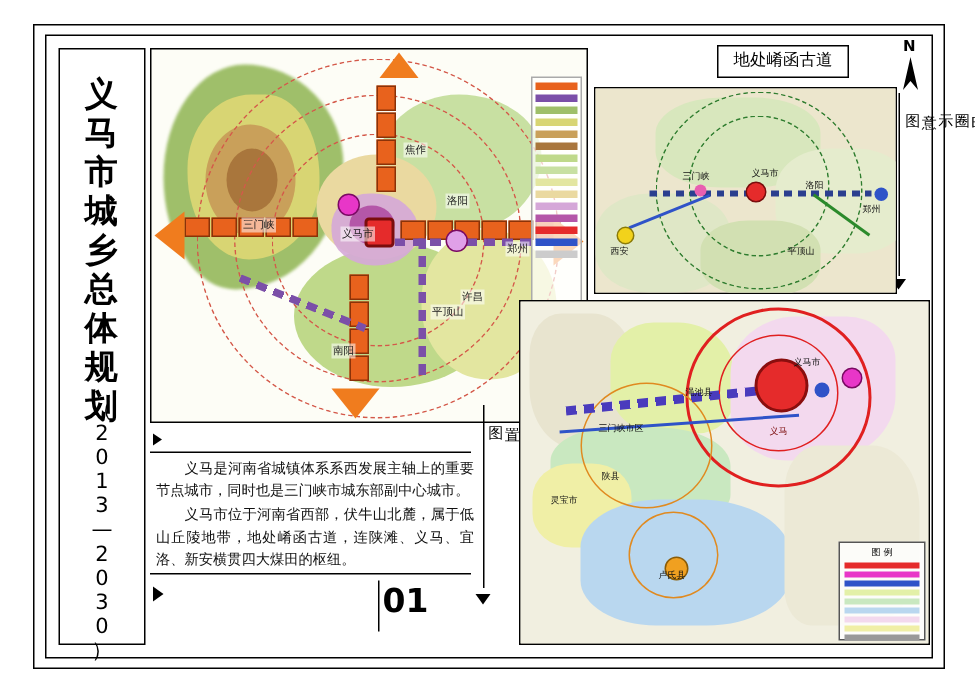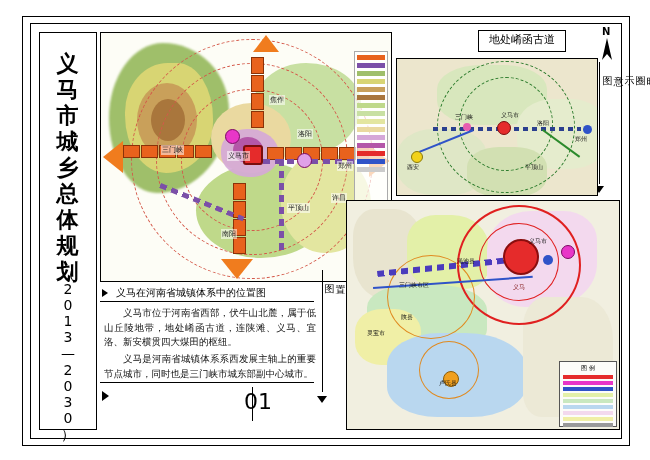--- a/index.html
+++ b/index.html
@@ -66,21 +66,21 @@
 
   .bodytext{position:absolute;left:104px;top:306px;width:212px;font-size:9.5px;line-height:1.55;color:#111;text-align:justify;text-indent:19px;}
   .bodytext p{margin:0 0 2px 0;}
 
   
   .signbox{position:absolute;left:100px;top:382px;width:214px;height:46px;border-top:1.4px solid #000;}
   .signbox .tri{position:absolute;left:2px;top:8px;width:0;height:0;border-left:7px solid #000;border-top:5px solid transparent;border-bottom:5px solid transparent;}
   .sign-l{position:absolute;left:16px;top:6px;font-size:11px;line-height:1.5;color:#0a1f6b;font-weight:bold;}
   .sign-l .l2{color:#0a1f6b;font-size:10px;}
   .sign-div{position:absolute;left:152px;top:4px;width:1px;height:34px;background:#000;}
-  .sign-num{position:absolute;left:144px;top:6px;font-size:22px;font-weight:normal;color:#000;}
+  .sign-num{position:absolute;left:155px;top:6px;font-size:22px;font-weight:bold;color:#000;}
 
   
   .vcap{position:absolute;writing-mode:vertical-rl;text-orientation:upright;font-size:10px;color:#000;line-height:1.1;letter-spacing:1px;}
   .vcap-wrap{position:absolute;}
   .vcap-wrap .vtri{position:absolute;width:0;height:0;border-top:7px solid #000;border-left:5px solid transparent;border-right:5px solid transparent;}
   .vcap-line{position:absolute;width:1.4px;background:#000;}
 
   
   .zoneBox{position:absolute;left:478px;top:30px;width:86px;height:20px;border:1px solid #000;background:#fff;}
   .zoneBox span{display:block;text-align:center;font-size:11px;line-height:18px;color:#000;}
@@ -209,31 +209,30 @@
         <i style="background:#cccccc;"></i>
     </div>
 
     <span class="citylabel" style="left:126px;top:118px;">义马市</span>
     <span class="citylabel" style="left:196px;top:96px;">洛阳</span>
     <span class="citylabel" style="left:60px;top:112px;">三门峡</span>
     <span class="citylabel" style="left:236px;top:128px;">郑州</span>
     <span class="citylabel" style="left:186px;top:170px;">平顶山</span>
     <span class="citylabel" style="left:120px;top:196px;">南阳</span>
     <span class="citylabel" style="left:168px;top:62px;">焦作</span>
-    <span class="citylabel" style="left:230px;top:160px;">许昌</span>
+    <span class="citylabel" style="left:206px;top:160px;">许昌</span>
   </div>
 
   <div class="capA">
     <div class="tri"></div>
-    <div class="txt">义马在河南省城镇体系中的位置图</div>
   </div>
 
   <div class="bodytext">
+    <p>义马是河南省城镇体系系西发展主轴上的重要节点城市，同时也是三门峡市城东部副中心城市。</p>
     <p>义马市位于河南省西部，伏牛山北麓，属于低山丘陵地带，地处崤函古道，连陕滩、义马、宜洛、新安横贯四大煤田的枢纽。</p>
-    <p>义马是河南省城镇体系系西发展主轴上的重要节点城市，同时也是三门峡市城东部副中心城市。</p>
   </div>
 
   <div class="signbox">
     <div class="tri"></div>
     <div class="sign-l">
     </div>
     <div class="sign-div"></div>
     <div class="sign-num">01</div>
   </div>
 

